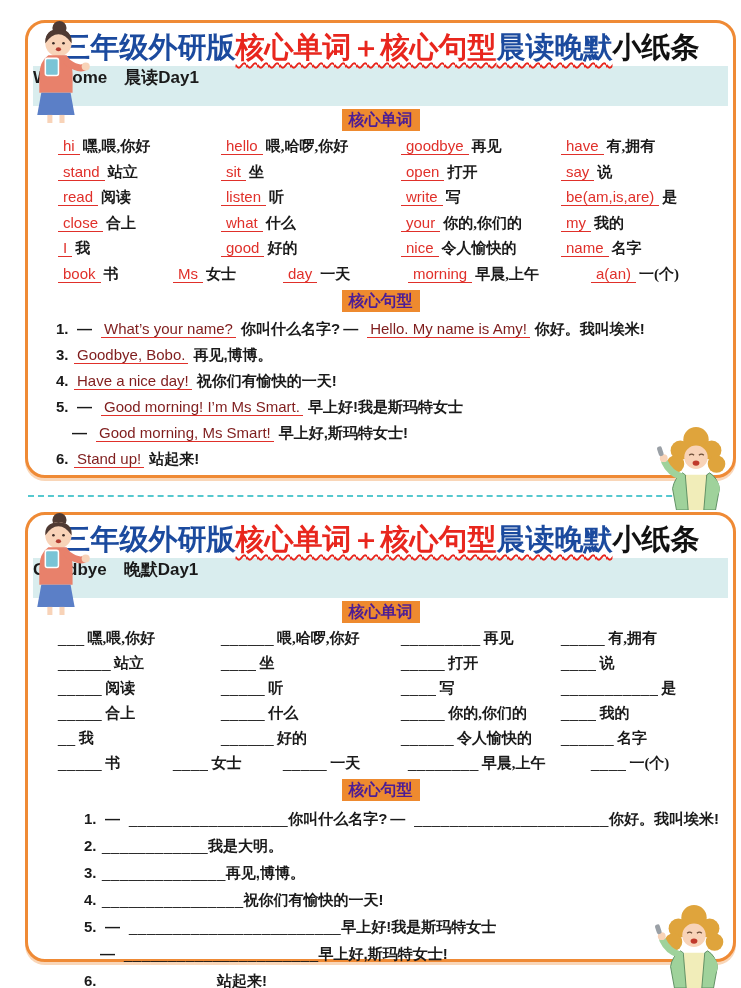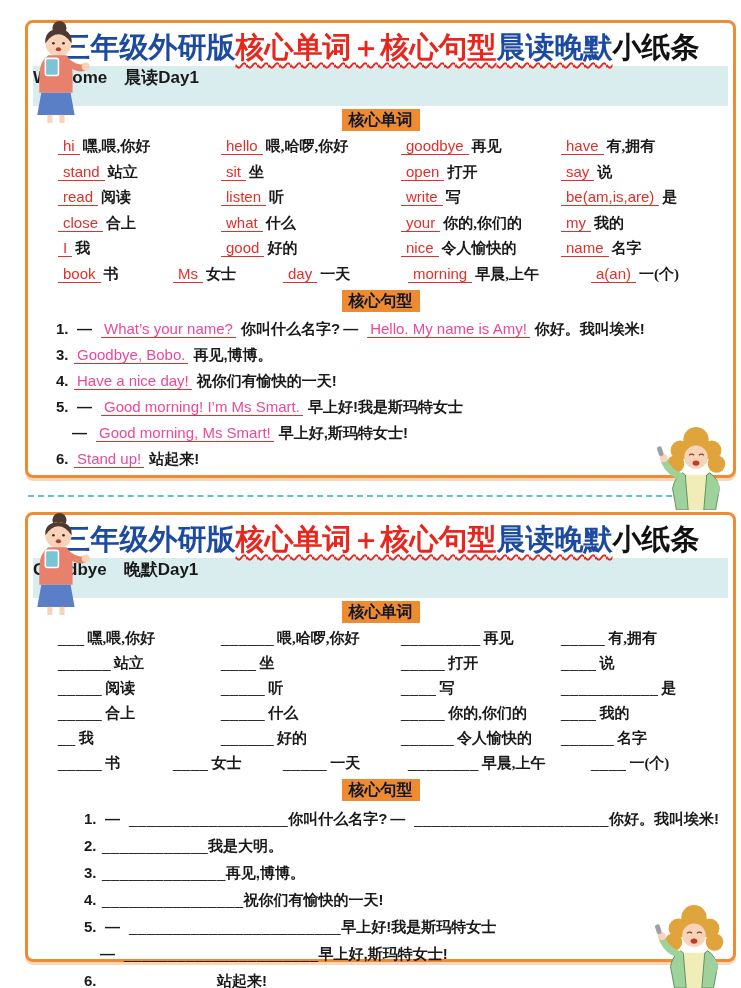--- a/index.html
+++ b/index.html
@@ -3,21 +3,21 @@
 <meta charset="utf-8">
 <style>
   html,body{margin:0;padding:0;}
   body{
     width:741px;height:988px;position:relative;background:#ffffff;
     font-family:"Liberation Sans","DejaVu Sans",sans-serif;
     color:#1a1a1a;overflow:hidden;
   }
   .panel{
     position:absolute;left:25px;width:711px;box-sizing:border-box;
-    border:3px solid #ef8a35;border-radius:8px;background:#fff;
+    border:3px solid #ef8a35;border-radius:20px;background:#fff;
     box-shadow:0 3px 0 rgba(239,138,53,.35);
   }
   .panel.p1{top:20px;height:458px;}
   .panel.p2{top:512px;height:450px;}
 
   .main-title{
     margin:7px 10px 2px;text-align:center;font-weight:bold;
     font-size:29px;line-height:34px;letter-spacing:0;white-space:nowrap;
   }
   .t-blue{color:#1b4a9e;}
@@ -26,40 +26,40 @@
   .wavy{
     text-decoration:underline;text-decoration-style:wavy;
     text-decoration-color:#e8261d;text-decoration-thickness:1.5px;
     text-underline-offset:5px;
   }
   .subtitle-bar{
     margin:0 5px;height:40px;line-height:24px;background:#d9edee;
     text-align:left;font-weight:bold;font-size:17px;
   }
   .badge{
-    width:fit-content;margin:3px auto 2px;background:#ee8a2f;color:#0f172a;
+    width:fit-content;margin:3px auto 2px;background:#ee8a2f;color:#4c1d95;
     font-weight:bold;font-size:16px;line-height:20px;padding:1px 7px;
   }
   .word-grid{padding:1px 16px 0 30px;font-size:15px;}
   .word-row{display:grid;grid-template-columns:163px 180px 160px 1fr;height:25.5px;align-items:center;}
   .word-row.five{grid-template-columns:115px 110px 125px 183px 1fr;}
   .p2 .word-row{height:25px;}
   .word-item{white-space:nowrap;}
   .en-word{color:#e0302a;border-bottom:1.5px solid #e0302a;padding:0 5px;margin-right:3px;}
   .blank-word{color:#1a1a1a;margin-right:3px;letter-spacing:0.5px;}
   .zh-word{color:#1a1a1a;font-weight:bold;font-family:Liberation Serif, serif;}
 
   .sentence-list{padding:2px 14px 0 28px;font-size:15px;}
   .sentence-line{line-height:26px;white-space:nowrap;}
   .p2 .sentence-line{line-height:27px;margin-left:28px;}
   .sentence-line.indent{padding-left:13px;}
   .num{display:inline-block;min-width:18px;font-weight:bold;}
   .indent .num{min-width:0;}
   .dash{margin:0 9px 0 3px;font-weight:bold;}
-  .en-seg{color:#ec4899;border-bottom:1.5px solid #e0302a;padding:0 3px;margin-right:5px;}
+  .en-seg{color:#7f1d1d;border-bottom:1.5px solid #e0302a;padding:0 3px;margin-right:5px;}
   .zh-seg{font-weight:bold;}
   .blank-seg{letter-spacing:0.5px;}
 
   .divider{
     position:absolute;left:28px;top:495px;width:684px;height:0;
     border-top:2px dashed #55c8cf;
   }
   .char{position:absolute;z-index:5;}
   .char.teacher1{left:20px;top:18px;width:86px;height:106px;}
   .char.teacher2{left:20px;top:510px;width:86px;height:106px;}

